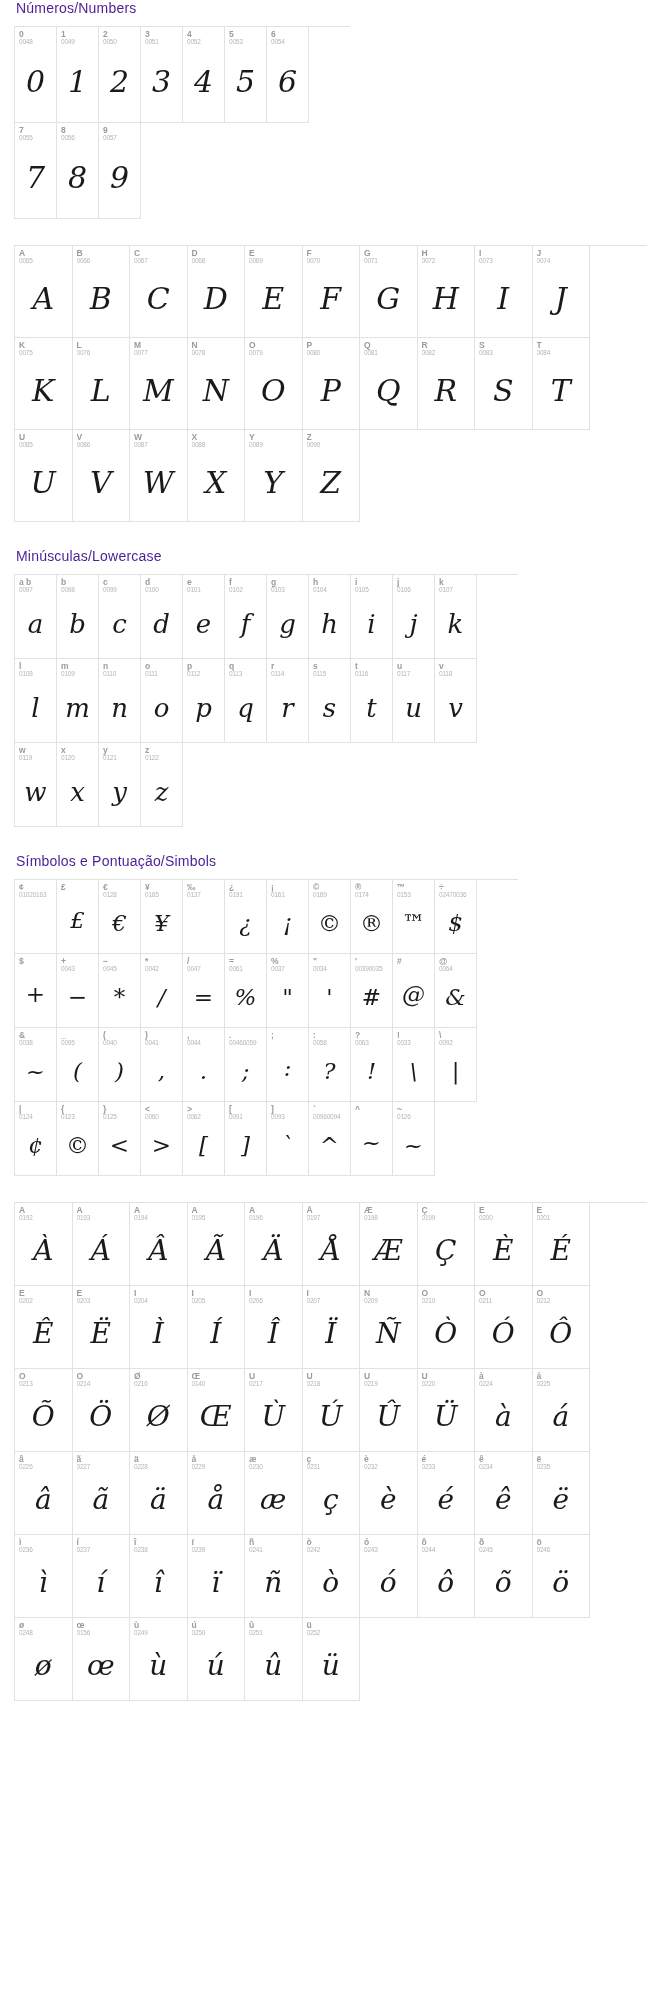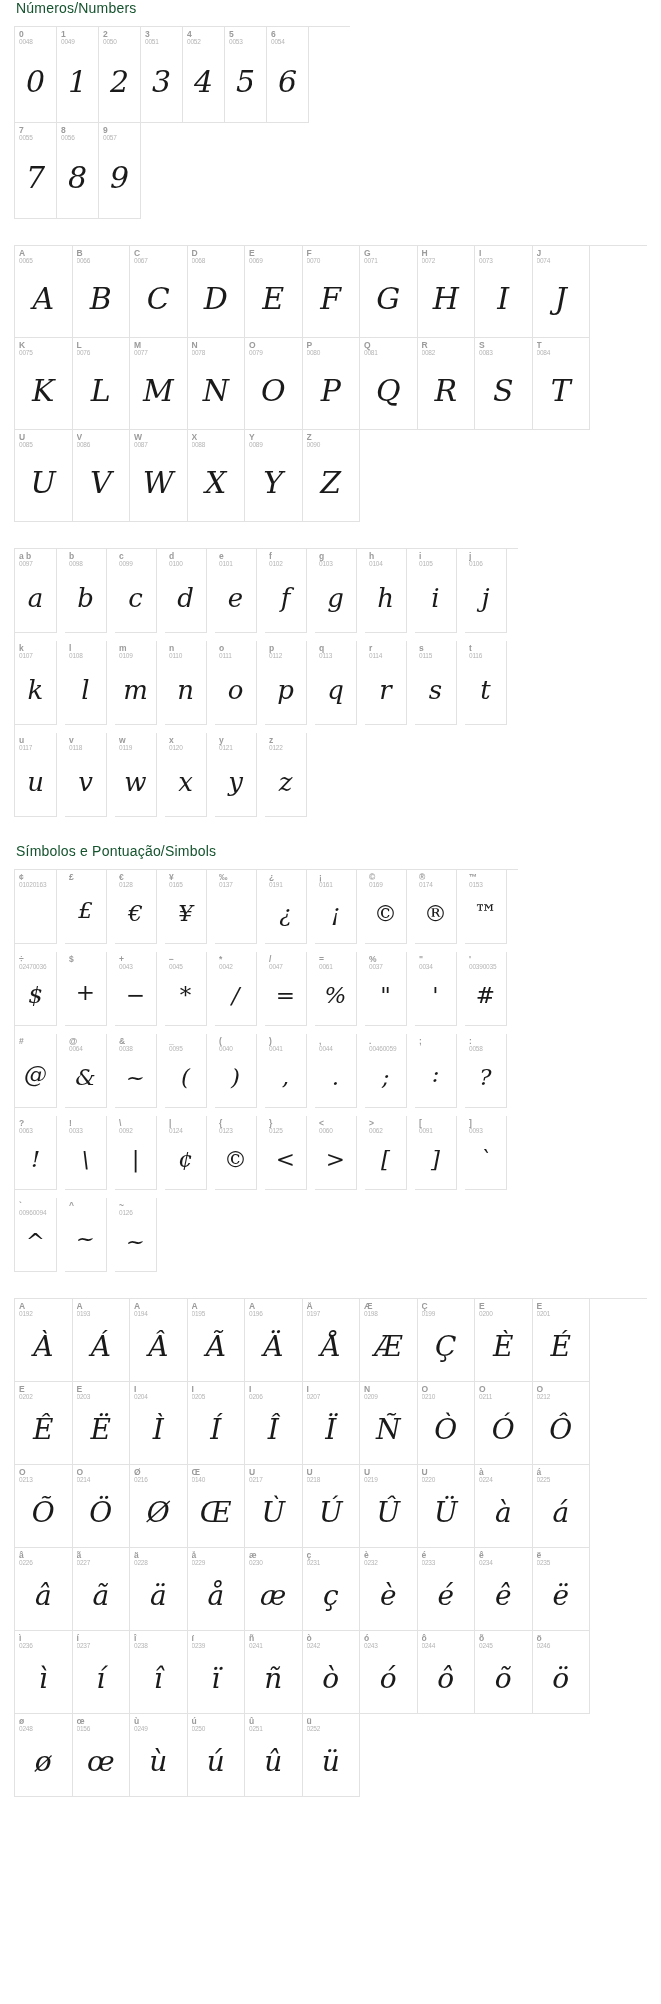--- a/index.html
+++ b/index.html
@@ -9,21 +9,21 @@
     background: #ffffff;
     font-family: "Liberation Sans", sans-serif;
   }
   body { padding: 0 0 20px 0; }
 
   .page { width: 661px; padding: 0 14px; }
 
   .section { margin-bottom: 26px; }
   .section-title {
     font-size: 14px;
-    color: #14532d;
+    color: #4c1d95;
     font-weight: 400;
     margin: 0 0 10px 0;
     padding-left: 2px;
     letter-spacing: 0.2px;
   }
 
   .grid {
     display: flex;
     flex-wrap: wrap;
     border-left: 1px solid #e2e2e2;
@@ -80,21 +80,21 @@
 
   .g-low .cell { width: 42px; height: 84px; }
   .g-low .glyph { font-size: 26px; }
 
   .g-sym .cell { width: 42px; height: 74px; }
   .g-sym .glyph { font-size: 23px; }
 
   .g-acc .cell { width: 57.5px; height: 83px; }
   .g-acc .glyph { font-size: 28px; }
 
-  .g-low, .g-sym { max-width: 504px; gap: 8px; }
+  .g-low, .g-sym { max-width: 504px; }
   .g-num { max-width: 336px; }
 </style>
 </head>
 <body>
 
 <div class="page">
   <div id="sections-root">
       <div class="section">
         <div class="section-title">Números/Numbers</div>
         <div class="grid g-num">
@@ -350,20 +350,21 @@
           <div class="cell">
             <div class="meta">
               <span class="ch-name">Z</span>
               <span class="ch-code">0090</span>
             </div>
             <div class="glyph">Z</div>
           </div>
         </div>
       </div>
       <div class="section">
+        <div class="section-title">Minúsculas/Lowercase</div>
         <div class="grid g-low">
           <div class="cell">
             <div class="meta">
               <span class="ch-name">a b</span>
               <span class="ch-code">0097</span>
             </div>
             <div class="glyph">a</div>
           </div>
           <div class="cell">
             <div class="meta">

